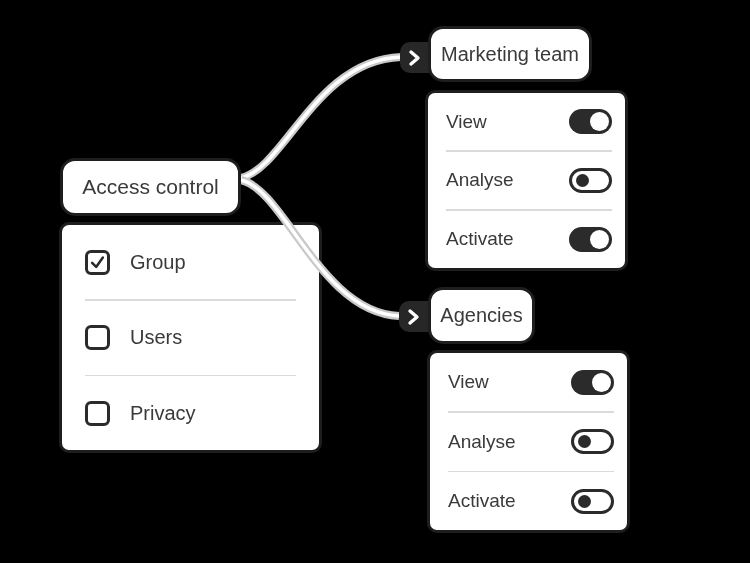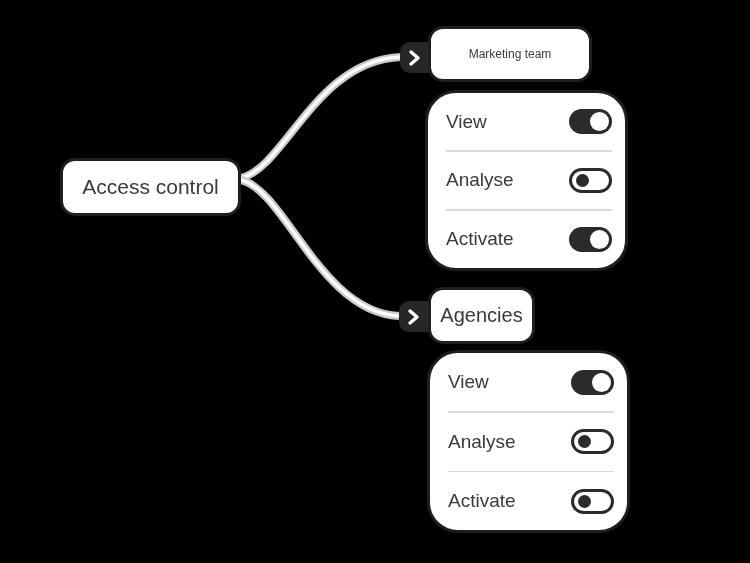--- a/index.html
+++ b/index.html
@@ -6,33 +6,33 @@
   .canvas{
     position:relative;width:750px;height:563px;background:#000;overflow:hidden;
     font-family:"Liberation Sans","DejaVu Sans",sans-serif;
   }
   .node{
     position:absolute;background:#fff;border:3.5px solid #1e1e1e;border-radius:15px;
     display:flex;align-items:center;justify-content:center;
     color:#3a3a3a;box-sizing:border-box;z-index:8;
   }
   #root-node{left:60px;top:146px;width:181px;height:58px;font-size:21px;margin-top:12px;}
-  #marketing-node{left:428px;top:26px;width:164px;height:56px;font-size:12px;}
+  #marketing-node{left:428px;top:26px;width:164px;height:56px;font-size:20px;}
   #agencies-node{left:428px;top:287px;width:107px;height:57px;font-size:20px;}
 
   .badge{
     position:absolute;width:40px;height:31px;background:#272727;border-radius:10px;
     display:flex;align-items:center;padding-left:7px;box-sizing:border-box;z-index:7;
     cursor:pointer;
   }
   #marketing-badge{left:400px;top:42px;}
   #agencies-badge{left:399px;top:301px;}
 
   .panel{
-    position:absolute;background:#fff;border:3.5px solid #1e1e1e;border-radius:31px;
+    position:absolute;background:#fff;border:3.5px solid #1e1e1e;border-radius:10px;
     display:flex;flex-direction:column;box-sizing:border-box;z-index:2;
   }
   #options-panel{left:59px;top:222px;width:263px;height:231px;padding:0 23px;}
   .toggle-panel{width:203px;padding:0 13px 0 18px;}
   #marketing-panel{left:425px;top:90px;height:181px;}
   #agencies-panel{left:427px;top:350px;height:183px;}
 
   .row{flex:1;display:flex;align-items:center;min-height:0;}
   .row .label{color:#3a3a3a;font-size:20px;}
   .toggle-panel .row{justify-content:space-between;}
@@ -64,20 +64,44 @@
     <path d="M241,178 C285,168 316,60 401,57" fill="none" stroke="#c9c9c9" stroke-width="8"></path>
     <path d="M241,178 C285,168 316,60 401,57" fill="none" stroke="#ffffff" stroke-width="3.5"></path>
     <path d="M241,180 C285,190 320,312 399,316" fill="none" stroke="#c9c9c9" stroke-width="8"></path>
     <path d="M241,180 C285,190 320,312 399,316" fill="none" stroke="#ffffff" stroke-width="3.5"></path>
   </svg>
 
   <div class="node" id="root-node">
     <span>Access control</span>
   </div>
 
+  <div class="panel" id="options-panel">
+    <div class="row">
+      <span class="checkbox checked">
+        <svg width="17" height="17" viewBox="0 0 19 19">
+          <path d="M3.5,10 L8,14.5 L15.5,4" fill="none" stroke="#2b2b2b" stroke-width="2.8" stroke-linecap="round" stroke-linejoin="round"></path>
+        </svg>
+      </span>
+      <span class="label">Group</span>
+    </div>
+    <div class="divider"></div>
+    <div class="row">
+      <span class="checkbox">
+        
+      </span>
+      <span class="label">Users</span>
+    </div>
+    <div class="divider"></div>
+    <div class="row">
+      <span class="checkbox">
+        
+      </span>
+      <span class="label">Privacy</span>
+    </div>
+  </div>
 
   <div class="badge" id="marketing-badge">
     <svg width="15" height="18" viewBox="0 0 15 18">
       <path d="M4,3 L11,9 L4,15" fill="none" stroke="#ffffff" stroke-width="3.4" stroke-linecap="round" stroke-linejoin="round"></path>
     </svg>
   </div>
   <div class="node" id="marketing-node">
     <span>Marketing team</span>
   </div>
   <div class="panel toggle-panel" id="marketing-panel">

